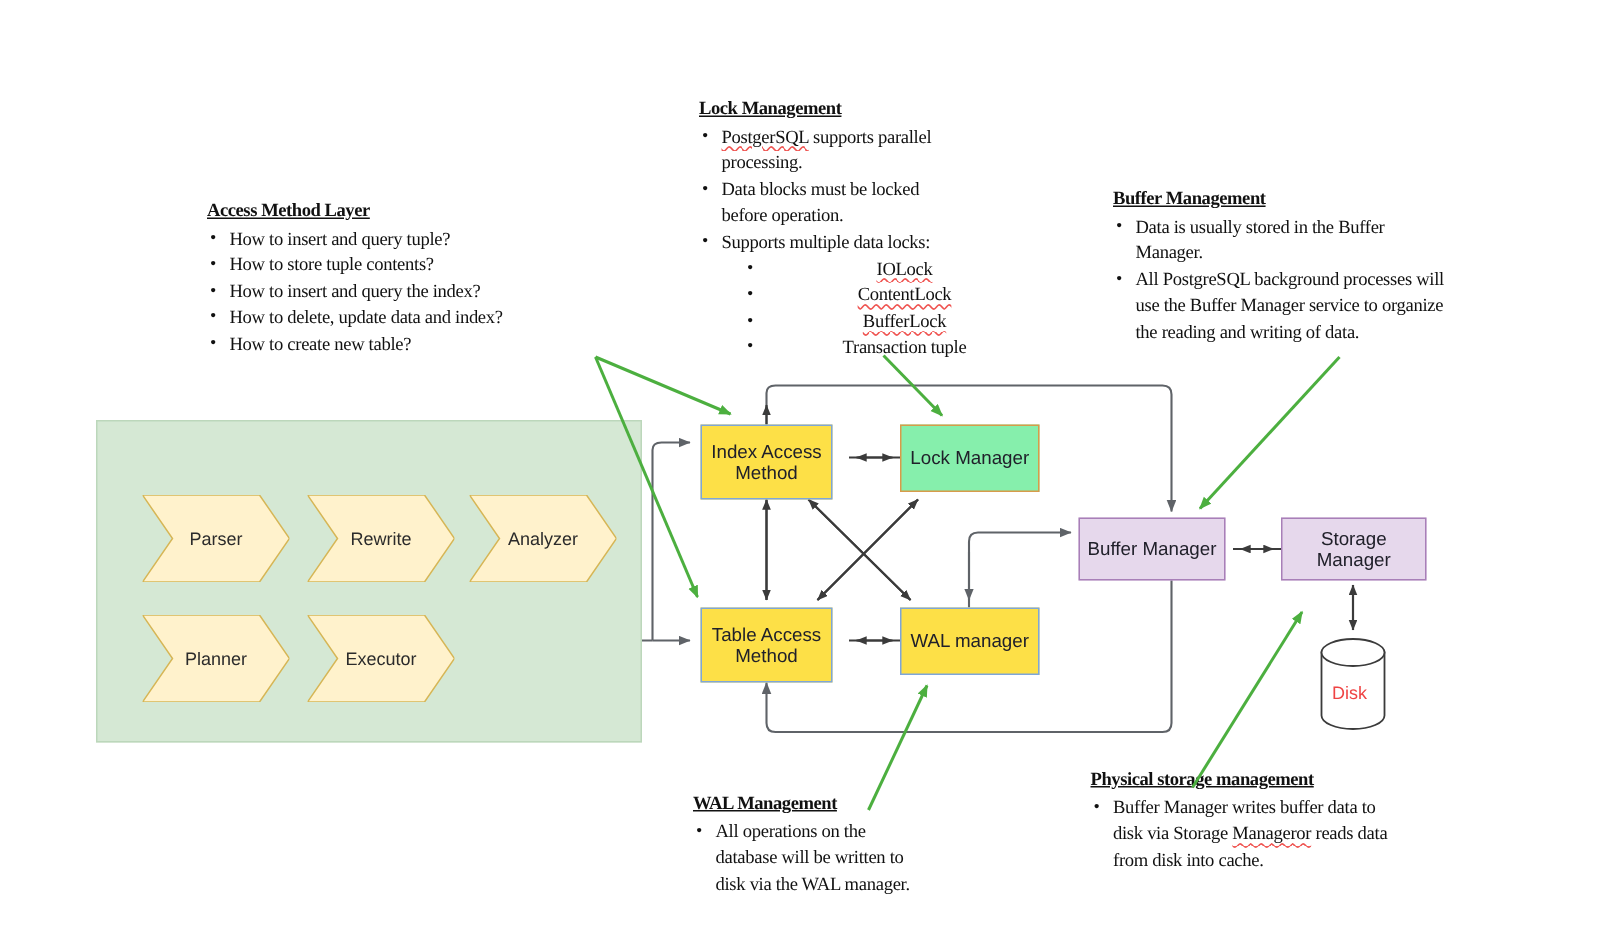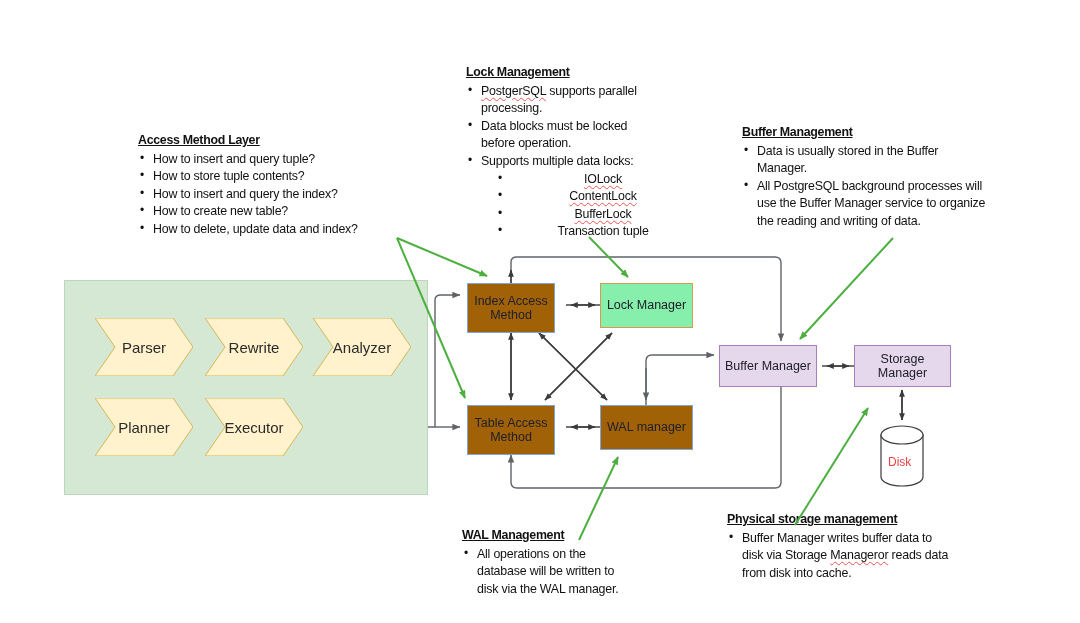--- a/index.html
+++ b/index.html
@@ -1,42 +1,42 @@
 <!DOCTYPE html>
 <html><head>
 <meta charset="utf-8">
 <style>
   html,body{margin:0;padding:0;background:#ffffff;}
   body{width:1080px;height:623px;position:relative;overflow:hidden;
        font-family:"Liberation Sans",sans-serif;color:#1a1a1a;}
   #canvas{position:absolute;left:0;top:0;width:1080px;height:623px;}
   svg.layer{position:absolute;left:0;top:0;width:1080px;height:623px;overflow:visible;}
   svg.layer.under{z-index:1;}
-  .note{position:absolute;z-index:5;font-family:Liberation Sans, sans-serif;
+  .note{position:absolute;z-index:5;font-family:Liberation Serif, serif;
         font-size:12.4px;line-height:17.6px;color:#111;letter-spacing:-0.2px;}
   .note .hd{font-weight:bold;text-decoration:underline;display:block;margin-bottom:1px;
             letter-spacing:-0.3px;}
   .note ul{list-style:none;margin:0;padding:0;}
   .note li{position:relative;padding-left:15px;margin:0;}
   .note li:before{content:"\2022";position:absolute;left:2px;top:-1px;font-size:12px;}
   .note ul.sub{margin-left:30px;text-align:center;}
   .note ul.sub li{padding-left:14px;}
   .sq{text-decoration:underline;text-decoration-color:#ef5350;
       text-decoration-style:wavy;text-decoration-thickness:1px;text-underline-offset:2px;}
   .nodebox{position:absolute;z-index:3;box-sizing:border-box;display:flex;
            align-items:center;justify-content:center;text-align:center;
            font-family:"Liberation Sans",sans-serif;font-size:12.5px;color:#20202a;
            line-height:14.5px;padding:2px;}
-  .blue{background:#a16207;border:1px solid #7ea6d9;}
+  .blue{background:#fde047;border:1px solid #7ea6d9;}
   .orange{background:#86efac;border:1px solid #d79b4a;}
   .purple{background:#e6d8ec;border:1px solid #a87fb8;}
   #greenpanel{position:absolute;left:64px;top:280px;width:362px;height:213px;
               background:#d5e8d4;border:1px solid #bcd7bb;z-index:1;}
   .chev{position:absolute;z-index:3;display:flex;align-items:center;justify-content:center;
-        font-size:15px;color:#2b2b2b;font-family:"Liberation Sans",sans-serif;}
+        font-size:12px;color:#2b2b2b;font-family:"Liberation Sans",sans-serif;margin-top:12px;}
   .chev svg{position:absolute;left:0;top:0;}
   .chev span{position:relative;z-index:2;}
   .disklabel{position:absolute;z-index:4;font-size:12px;color:#ef4444;
              font-family:"Liberation Sans",sans-serif;}
 </style>
 </head>
 <body>
 
 <div id="canvas">
 
@@ -177,22 +177,22 @@
   <div class="disklabel" style="left:888px;top:455px;">
     <span>Disk</span>
   </div>
 
   <div class="note" style="left:138px;top:132px;width:300px;">
     <span class="hd">Access Method Layer</span>
     <ul>
       <li>How to insert and query tuple?</li>
       <li>How to store tuple contents?</li>
       <li>How to insert and query the index?</li>
+      <li>How to delete, update data and index?</li>
       <li>How to create new table?</li>
-      <li>How to delete, update data and index?</li>
     </ul>
   </div>
 
   <div class="note" style="left:466px;top:64px;width:230px;">
     <span class="hd">Lock Management</span>
     <ul>
       <li>
         <span class="sq">PostgerSQL</span><span> supports parallel</span><br>
         <span>processing.</span>
       </li>

